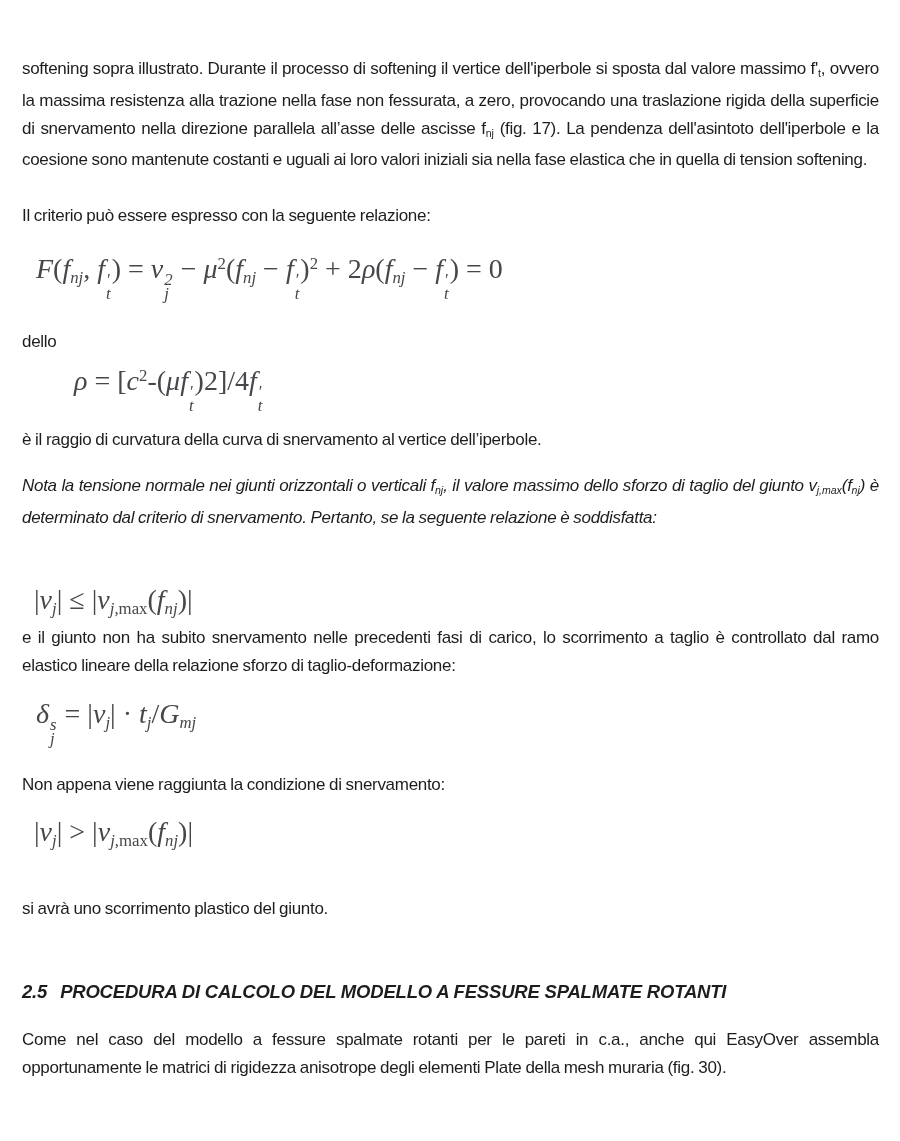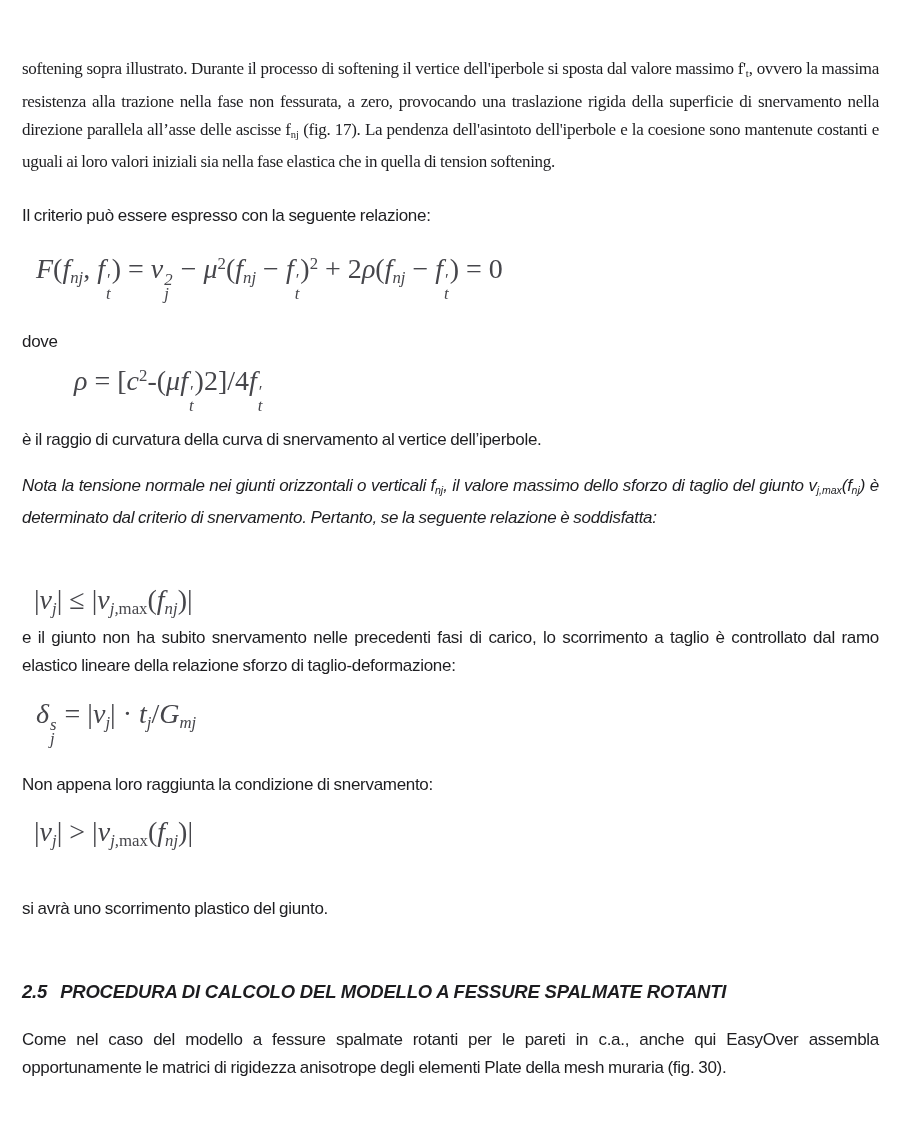--- a/index.html
+++ b/index.html
@@ -60,21 +60,21 @@
     left:22px;
     margin:0;
     font-size:18.5px;
     font-weight:bold;
     font-style:italic;
     letter-spacing:-0.2px;
     white-space:nowrap;
   }
   .heading .h-num{margin-right:13px;margin-top:8px;}
   
-  #para-softening{top:55px;font-family:Liberation Serif, serif;}
+  #para-softening{top:55px;}
   #para-criterio{top:202px;}
   #formula-criterion{left:36px;top:244px;}
   #label-dove{top:328px;}
   #formula-rho{left:36px;top:356px;margin-left:38px;}
   #para-raggio{top:426px;}
   #para-nota{top:472px;font-style:italic;}
   #formula-shear-check{left:34px;top:540px;margin-top:40px;}
   #para-giunto{top:624px;}
   #formula-slip{left:36px;top:694px;}
   #para-non-appena{top:771px;}
@@ -99,21 +99,21 @@
         <span class="tok-ss-sup">2</span>
         <span class="tok-ss-sub">j</span>
       </span><span class="tok-n"> − </span><span class="tok-i">μ</span><span class="tok-sup">2</span><span class="tok-n">(</span><span class="tok-i">f</span><span class="tok-sub">nj</span><span class="tok-n"> − </span><span class="tok-i">f</span><span class="tok-ss">
         <span class="tok-ss-sup">′</span>
         <span class="tok-ss-sub">t</span>
       </span><span class="tok-n">)</span><span class="tok-sup">2</span><span class="tok-n"> + 2</span><span class="tok-i">ρ</span><span class="tok-n">(</span><span class="tok-i">f</span><span class="tok-sub">nj</span><span class="tok-n"> − </span><span class="tok-i">f</span><span class="tok-ss">
         <span class="tok-ss-sup">′</span>
         <span class="tok-ss-sub">t</span>
       </span><span class="tok-n">) = 0</span></p>
 
-  <p class="para single" id="label-dove">dove</p>
+  <p class="para single" id="label-dove">dello</p>
 
   <p class="formula" id="formula-rho"><span class="tok-i">ρ</span><span class="tok-n"> = [</span><span class="tok-i">c</span><span class="tok-sup">2</span><span class="tok-n">-(</span><span class="tok-i">μ</span><span class="tok-i">f</span><span class="tok-ss">
         <span class="tok-ss-sup">′</span>
         <span class="tok-ss-sub">t</span>
       </span><span class="tok-n">)2]/4</span><span class="tok-i">f</span><span class="tok-ss">
         <span class="tok-ss-sup">′</span>
         <span class="tok-ss-sub">t</span>
       </span></p>
 
   <p class="para single" id="para-raggio">è il raggio di curvatura della curva di snervamento al vertice dell’iperbole.</p>
@@ -122,21 +122,21 @@
 
   <p class="formula" id="formula-shear-check"><span class="tok-n">|</span><span class="tok-i">v</span><span class="tok-sub">j</span><span class="tok-n">| ≤ |</span><span class="tok-i">v</span><span class="tok-sub">j,</span><span class="tok-subr">max</span><span class="tok-n">(</span><span class="tok-i">f</span><span class="tok-sub">nj</span><span class="tok-n">)|</span></p>
 
   <p class="para" id="para-giunto">e il giunto non ha subito snervamento nelle precedenti fasi di carico, lo scorrimento a taglio è controllato dal ramo elastico lineare della relazione sforzo di taglio-deformazione:</p>
 
   <p class="formula" id="formula-slip"><span class="tok-i">δ</span><span class="tok-ss">
         <span class="tok-ss-sup">s</span>
         <span class="tok-ss-sub">j</span>
       </span><span class="tok-n"> = |</span><span class="tok-i">v</span><span class="tok-sub">j</span><span class="tok-n">| · </span><span class="tok-i">t</span><span class="tok-sub">j</span><span class="tok-n">/</span><span class="tok-i">G</span><span class="tok-sub">mj</span></p>
 
-  <p class="para single" id="para-non-appena">Non appena loro raggiunta la condizione di snervamento:</p>
+  <p class="para single" id="para-non-appena">Non appena viene raggiunta la condizione di snervamento:</p>
 
   <p class="formula" id="formula-shear-exceed"><span class="tok-n">|</span><span class="tok-i">v</span><span class="tok-sub">j</span><span class="tok-n">| &gt; |</span><span class="tok-i">v</span><span class="tok-sub">j,</span><span class="tok-subr">max</span><span class="tok-n">(</span><span class="tok-i">f</span><span class="tok-sub">nj</span><span class="tok-n">)|</span></p>
 
   <p class="para single" id="para-scorrimento">si avrà uno scorrimento plastico del giunto.</p>
 
   <h2 class="heading" id="section-heading">
     <span class="h-num">2.5</span><span>PROCEDURA DI CALCOLO DEL MODELLO A FESSURE SPALMATE ROTANTI</span>
   </h2>
 
   <p class="para" id="para-easyover">Come nel caso del modello a fessure spalmate rotanti per le pareti in c.a., anche qui EasyOver assembla opportunamente le matrici di rigidezza anisotrope degli elementi Plate della mesh muraria (fig. 30).</p>

